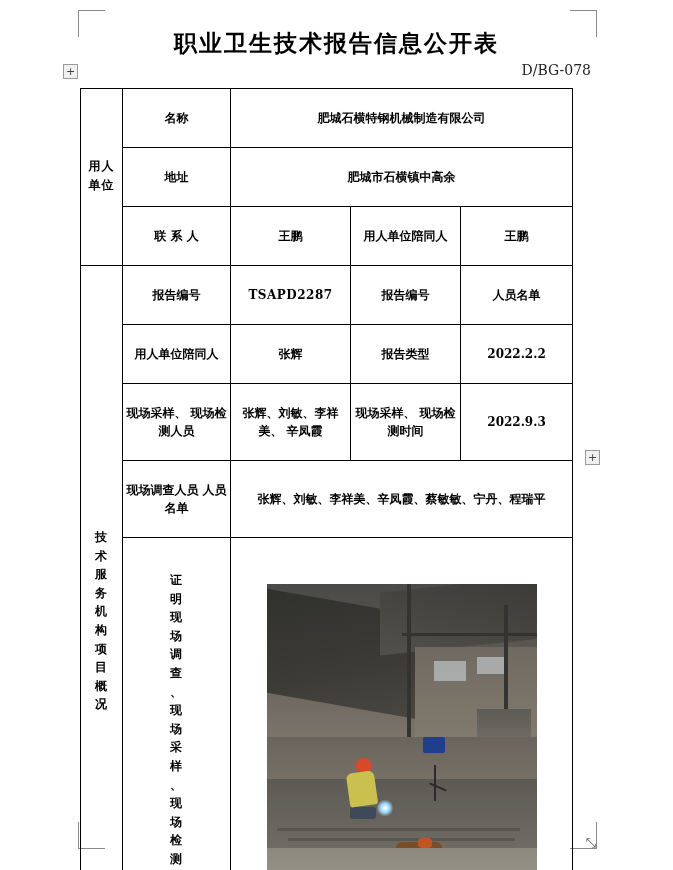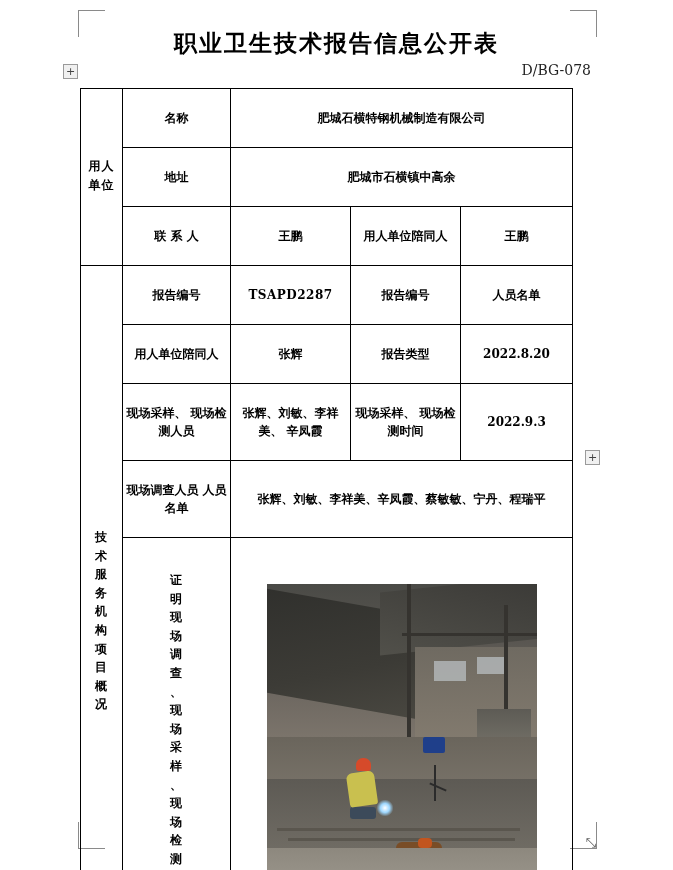--- a/index.html
+++ b/index.html
@@ -313,21 +313,21 @@
         </td>
         <td class="sub">报告编号</td>
         <td class="mono">TSAPD2287</td>
         <td>报告编号</td>
         <td>人员名单</td>
       </tr>
       <tr class="row-h">
         <td class="sub">用人单位陪同人</td>
         <td>张辉</td>
         <td>报告类型</td>
-        <td>2022.8.20</td>
+        <td>2022.2.2</td>
       </tr>
       <tr class="row-h2">
         <td class="sub">
           <span class="vtext">现场采样、</span>
           <span class="vtext">现场检测人员</span>
         </td>
         <td>
           <span class="vtext">张辉、刘敏、李祥美、</span>
           <span class="vtext">辛凤霞</span>
         </td>

